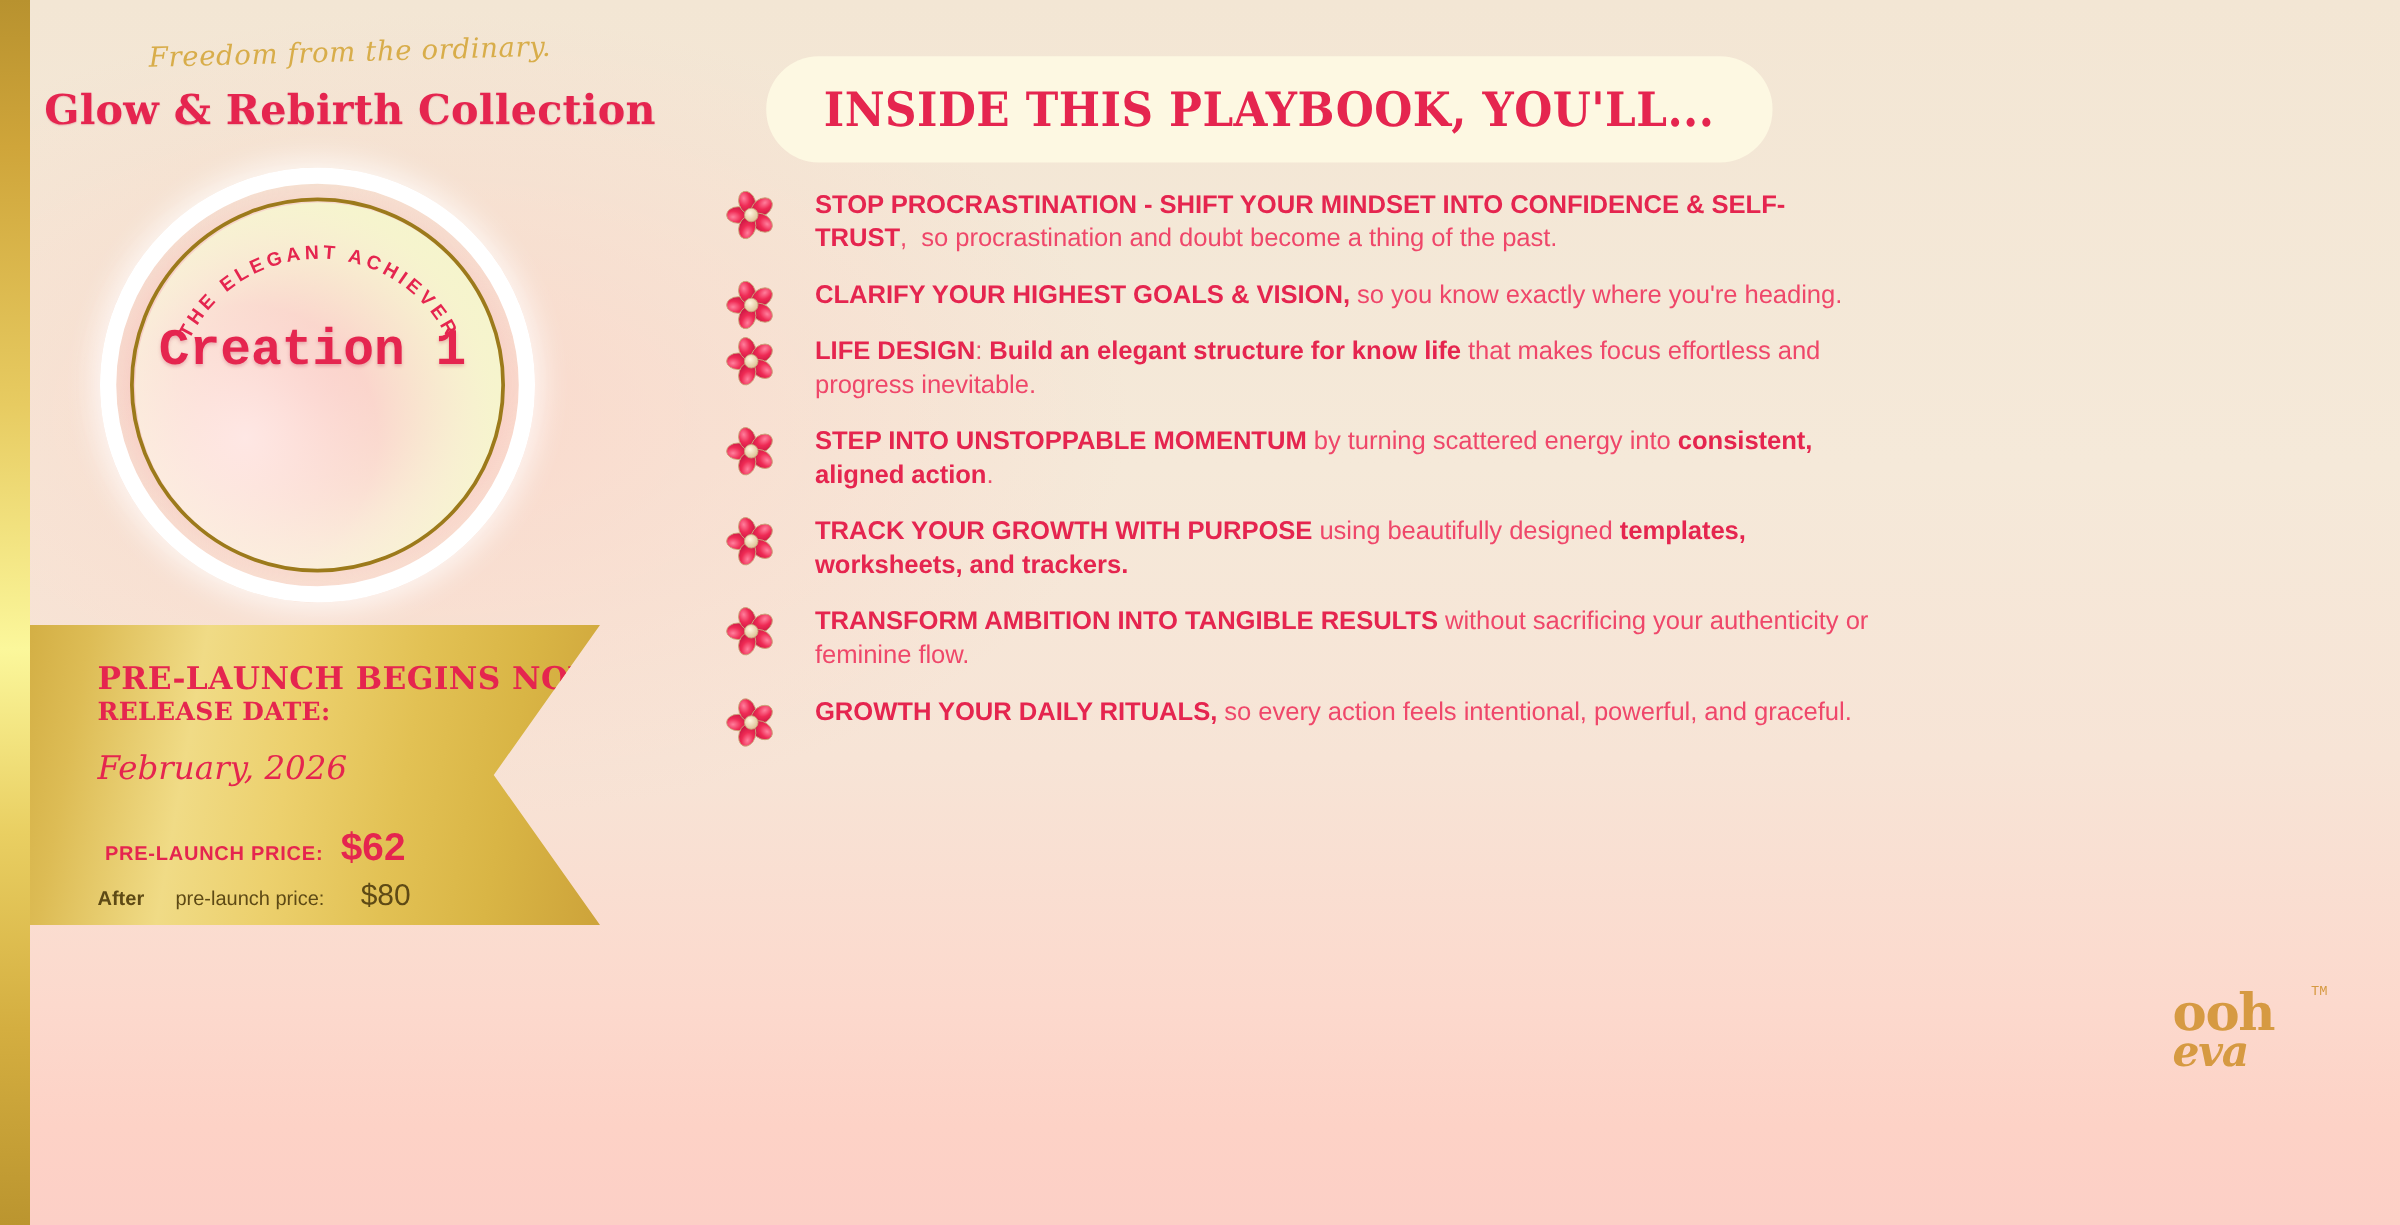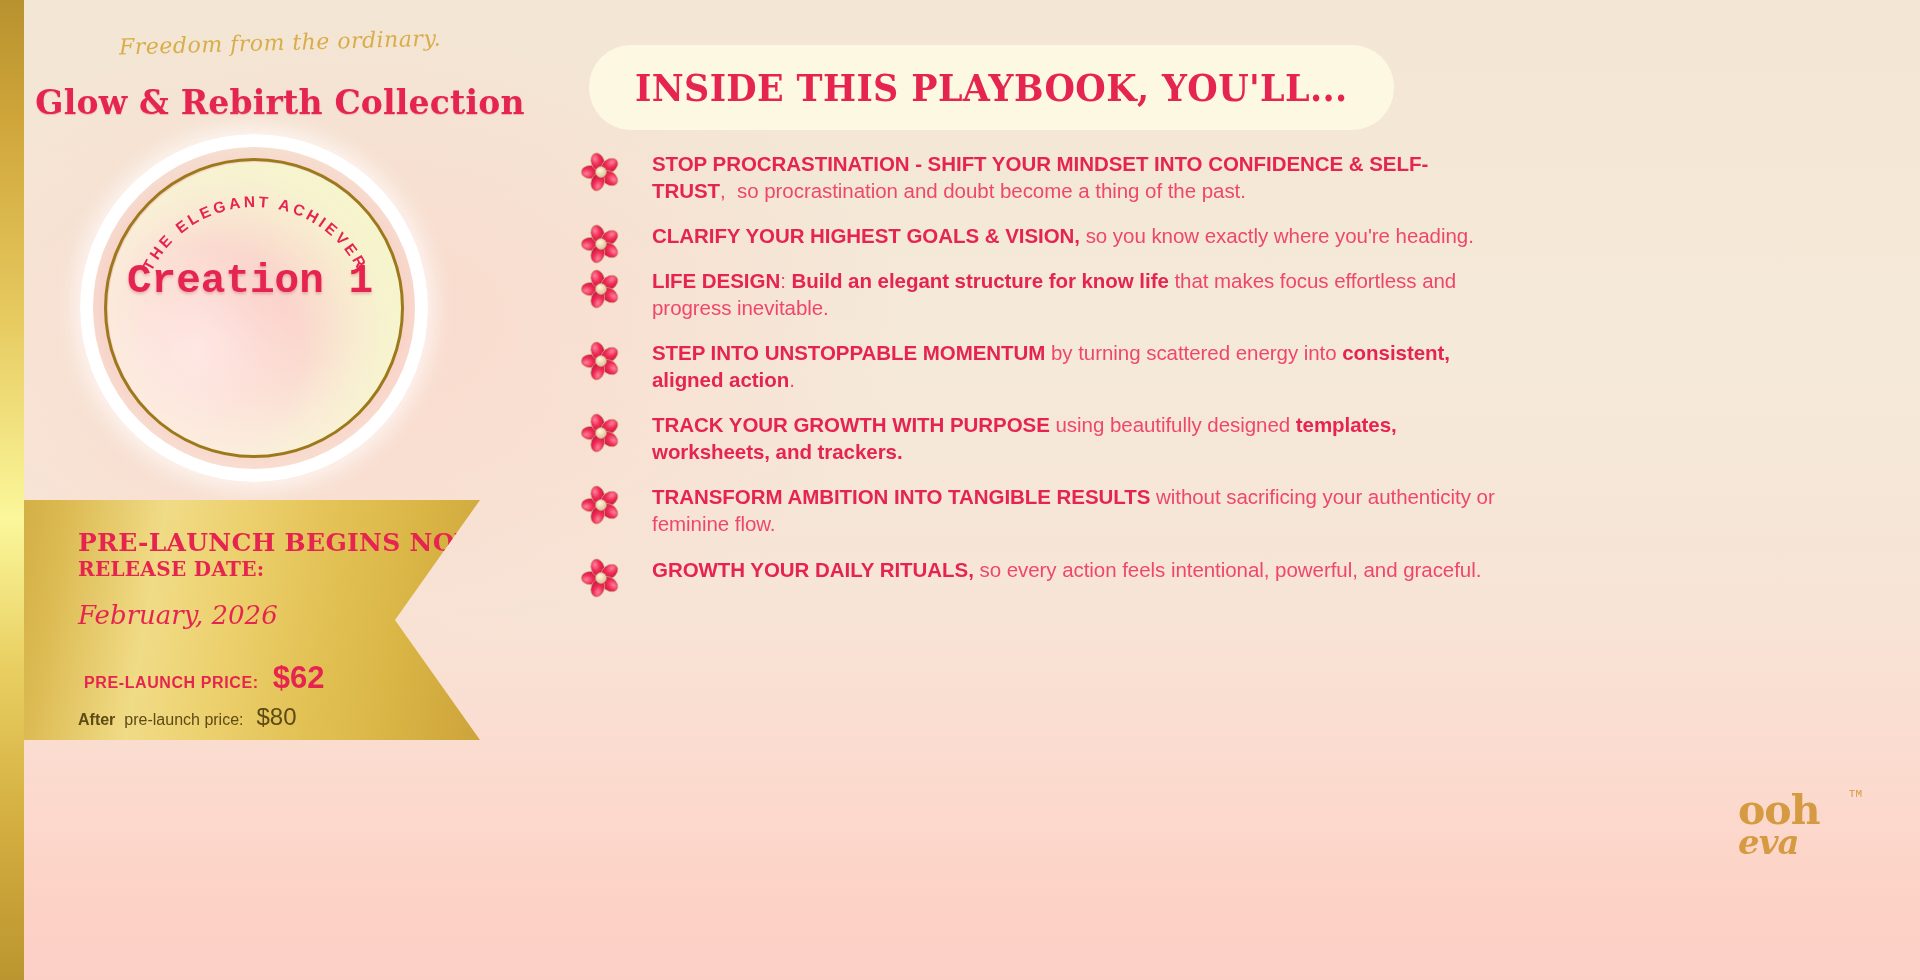--- a/index.html
+++ b/index.html
@@ -38,21 +38,21 @@
     position:absolute; left:0; top:0; width:580px; height:980px; z-index:3;
   }
   #tagline {
     position:absolute; top:30px; left:0; width:560px; text-align:center;
     font-family:"DejaVu Serif", serif;
     font-style:italic; font-size:22px; letter-spacing:.5px;
     color:#d8ad4a; white-space:nowrap;
     transform:rotate(-1.6deg);
   }
   #collection-title {
-    position:absolute; top:83px; left:0; width:560px; text-align:center;
+    position:absolute; top:68px; left:0; width:560px; text-align:center;
     font-family:"DejaVu Serif", serif;
     font-weight:700; font-size:33px; letter-spacing:.2px;
     color:#e5254f; white-space:nowrap;
     text-shadow:0 1px 1px rgba(190,30,70,.25);
   }
 
   
   #emblem-wrap {
     position:absolute; left:38px; top:118px; width:420px; height:370px;
   }
@@ -118,31 +118,31 @@
   #price-row-1 {
     margin-top:30px; display:flex; align-items:baseline; gap:14px; padding-left:6px;
   }
   #price-row-1 .lbl {
     font-size:16px; font-weight:700; color:#e5254f; letter-spacing:.6px;
   }
   #price-row-1 .val {
     font-size:31px; font-weight:700; color:#e5254f;
   }
   #price-row-2 {
-    margin-top:7px; display:flex; align-items:baseline; gap:9px;
+    margin-top:7px; display:flex; align-items:baseline; gap:25px;
   }
   #price-row-2 .strong { font-size:16px; font-weight:700; color:#5e4a15; }
   #price-row-2 .lbl    { font-size:16px; font-weight:400; color:#5e4a15; }
   #price-row-2 .val    { font-size:24px; font-weight:400; color:#5e4a15; margin-left:4px; }
 
   
   #right-col { position:absolute; left:580px; top:0; width:1340px; height:980px; z-index:3; }
 
   #headline-pill {
-    position:absolute; left:9px; top:45px; width:805px; height:85px;
+    position:absolute; left:33px; top:45px; width:805px; height:85px;
     background:#fdf8e2;
     border-radius:42px;
     display:flex; align-items:center; justify-content:center;
   }
   #headline-text {
     font-family:"DejaVu Serif", serif; font-weight:700;
     font-size:38px; color:#e5254f; letter-spacing:.4px; white-space:nowrap;
     transform:scaleX(.92);
   }
 

